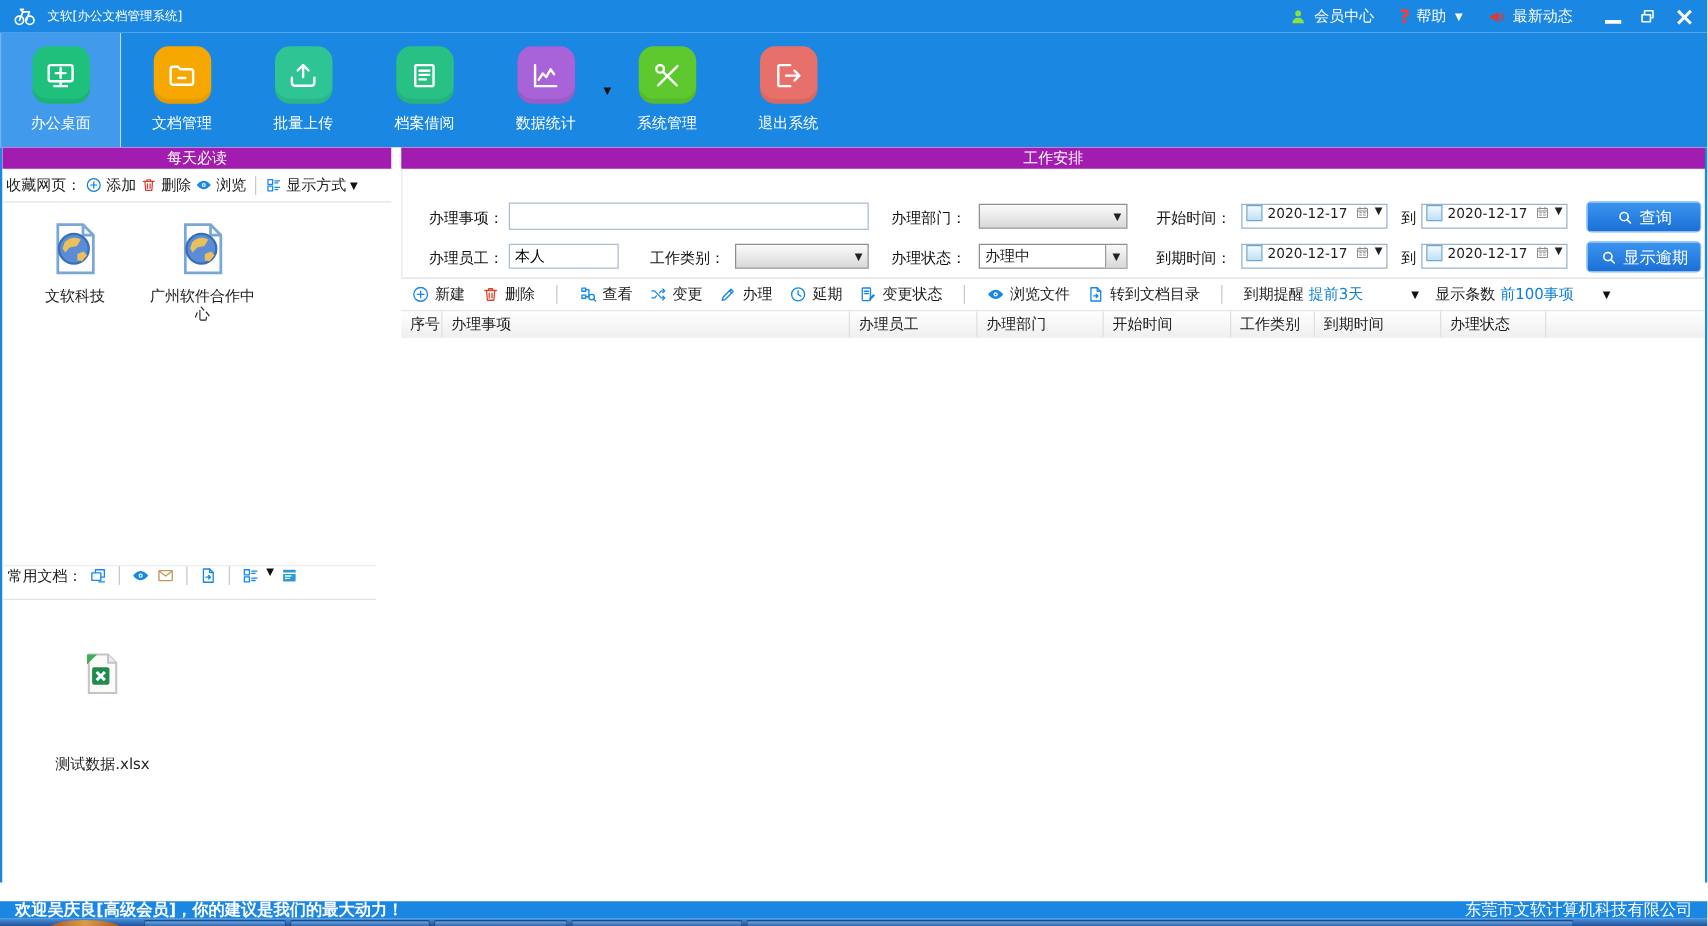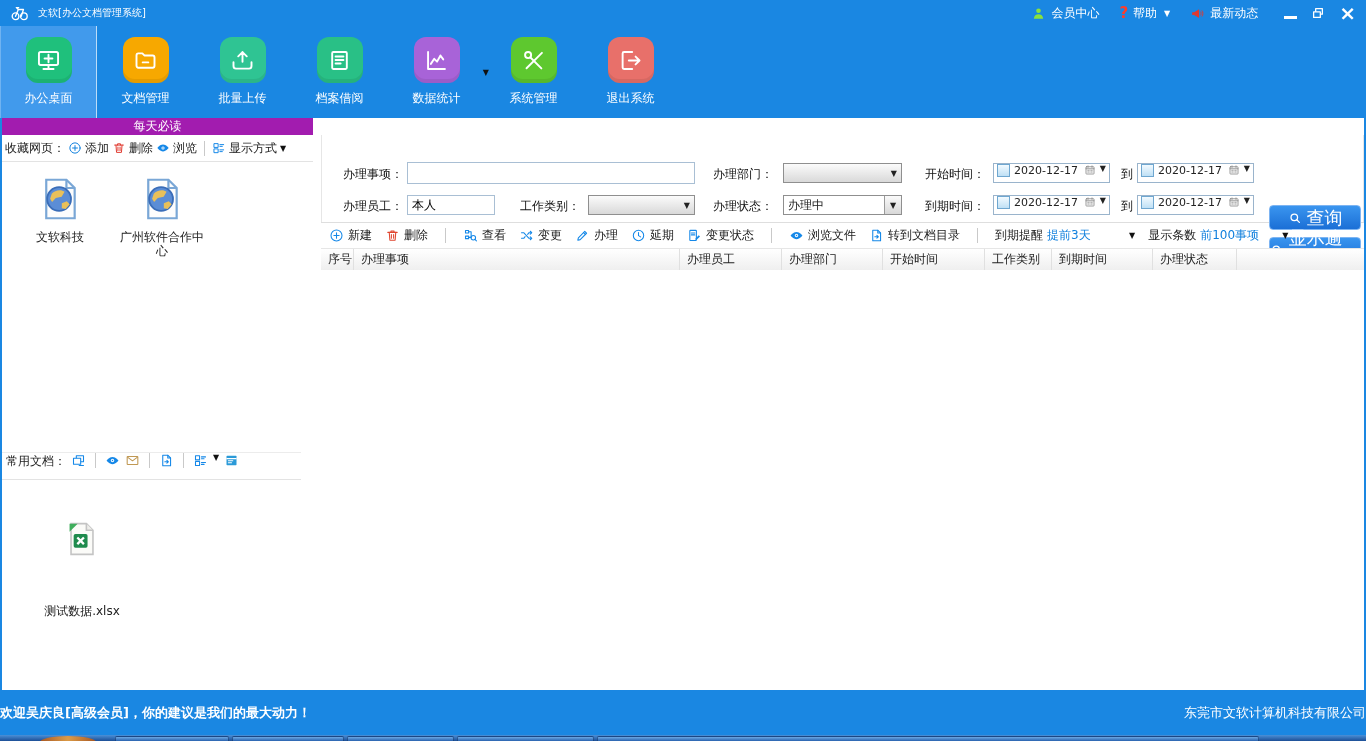--- a/index.html
+++ b/index.html
@@ -52,35 +52,35 @@
   .tinput{position:absolute;border:1px solid #a9bfd4;background:#fff;font:inherit;padding:0 4px;box-sizing:border-box;height:22px;}
   .dd{position:absolute;height:20px;border:1px solid #8f8f8f;background:linear-gradient(#fbfbfb,#d9d9d9);display:flex;align-items:center;box-sizing:border-box;cursor:pointer;}
   .dd .spacer{flex:1;}
   .dd .arr{font-size:8px;color:#222;padding:0 4px;}
   .dd.white{background:#fff;padding-left:4px;}
   .dd.white .dd-btn{width:16px;align-self:stretch;background:linear-gradient(#fafafa,#d8d8d8);border-left:1px solid #9a9a9a;display:flex;align-items:center;justify-content:center;font-size:8px;color:#222;}
   .datefield{position:absolute;height:20px;width:117px;border:1px solid #9ab4cc;background:#fff;display:flex;align-items:flex-start;gap:4px;padding:0 3px;box-sizing:border-box;font-size:11px;cursor:pointer;}
   .datebox{width:11px;height:11px;border:1px solid #6fa7d0;background:linear-gradient(#f2faff,#bfe0f5);}
   .datefield svg{width:12px;height:12px;color:#8a8a8a;}
   .datefield .arr{font-size:8px;color:#222;}
-  .btn-blue{position:absolute;width:92px;height:25px;background:linear-gradient(#3a95ef,#1b6fd6);border:1px solid #7db4f2;border-radius:4px;color:#fff;display:flex;align-items:center;justify-content:center;gap:5px;font-size:18px;cursor:pointer;box-sizing:border-box;margin-top:44px;}
+  .btn-blue{position:absolute;width:92px;height:25px;background:linear-gradient(#3a95ef,#1b6fd6);border:1px solid #7db4f2;border-radius:4px;color:#fff;display:flex;align-items:center;justify-content:center;gap:5px;font-size:13px;cursor:pointer;box-sizing:border-box;}
   .btn-blue svg{width:14px;height:14px;stroke-width:2.2;}
   
   .grid-toolbar{position:absolute;top:104px;left:0;right:0;height:26px;display:flex;align-items:center;padding-left:8px;gap:13px;white-space:nowrap;}
   .gt{display:flex;align-items:center;gap:4px;cursor:pointer;color:#1a1a1a;}
   .gt svg{width:15px;height:15px;}
   .blue-val{color:#0f7fdd;cursor:pointer;}
   .gt-dd{display:flex;align-items:center;gap:4px;}
   .gt-dd .blue-val{min-width:78px;display:inline-block;}
   
   .grid-header{position:absolute;top:130px;left:0;right:0;height:21px;background:linear-gradient(#ffffff,#efefef);border-top:1px solid #e6e6e6;border-bottom:1px solid #cfcfcf;display:flex;font-size:12px;color:#222;}
   .gh{border-right:1px solid #e0e0e0;padding:0 0 0 7px;line-height:20px;box-sizing:border-box;overflow:hidden;white-space:nowrap;}
   .grid-body{position:absolute;top:152px;left:0;right:0;bottom:0;background:#fff;}
   
-  .statusbar{position:absolute;left:0;right:0;bottom:6px;height:45px;background:#1a87e2;color:#fff;display:flex;align-items:center;padding:0 0;box-sizing:border-box;font-size:13px;}
+  .statusbar{position:absolute;left:0;right:0;bottom:6px;height:14px;background:#1a87e2;color:#fff;display:flex;align-items:center;padding:0 12px;box-sizing:border-box;font-size:13px;}
   .sb-welcome{font-weight:bold;}
   .sb-company{margin-left:auto;font-size:13px;}
   .taskbar{position:absolute;left:0;right:0;bottom:0;height:6px;background:linear-gradient(#4a90d8,#1d4f96);overflow:hidden;}
   .tseg{position:absolute;top:1px;bottom:0;background:linear-gradient(#6aa8e4,#2a62ae);border:1px solid rgba(10,40,90,.55);border-bottom:none;border-radius:2px 2px 0 0;}
   .torb{position:absolute;left:40px;top:1px;width:56px;height:12px;border-radius:50%;background:radial-gradient(circle at 50% 30%,#f0a23c,#b45414);opacity:.9;}
 </style>
 </head>
 <body>
 
 <svg width="0" height="0" style="position:absolute">
@@ -391,20 +391,21 @@
     </div>
     <div class="file-item">
       <svg>
           <use href="#sym-excel"></use>
         </svg>
       <div class="file-label">测试数据.xlsx</div>
     </div>
   </div>
 
   <div class="right-panel">
+    <div class="panel-header">工作安排</div>
 
     <div class="form-area">
 
       <span class="flabel" style="left:22px;top:31px">办理事项：</span>
       <input class="tinput" style="left: 86px; top: 27px; width: 288px;" value="">
       <span class="flabel" style="left:392px;top:31px">办理部门：</span>
       <div class="dd" style="left:462px;top:28px;width:119px">
         <span class="spacer"></span>
         <span class="arr">▼</span>
       </div>

